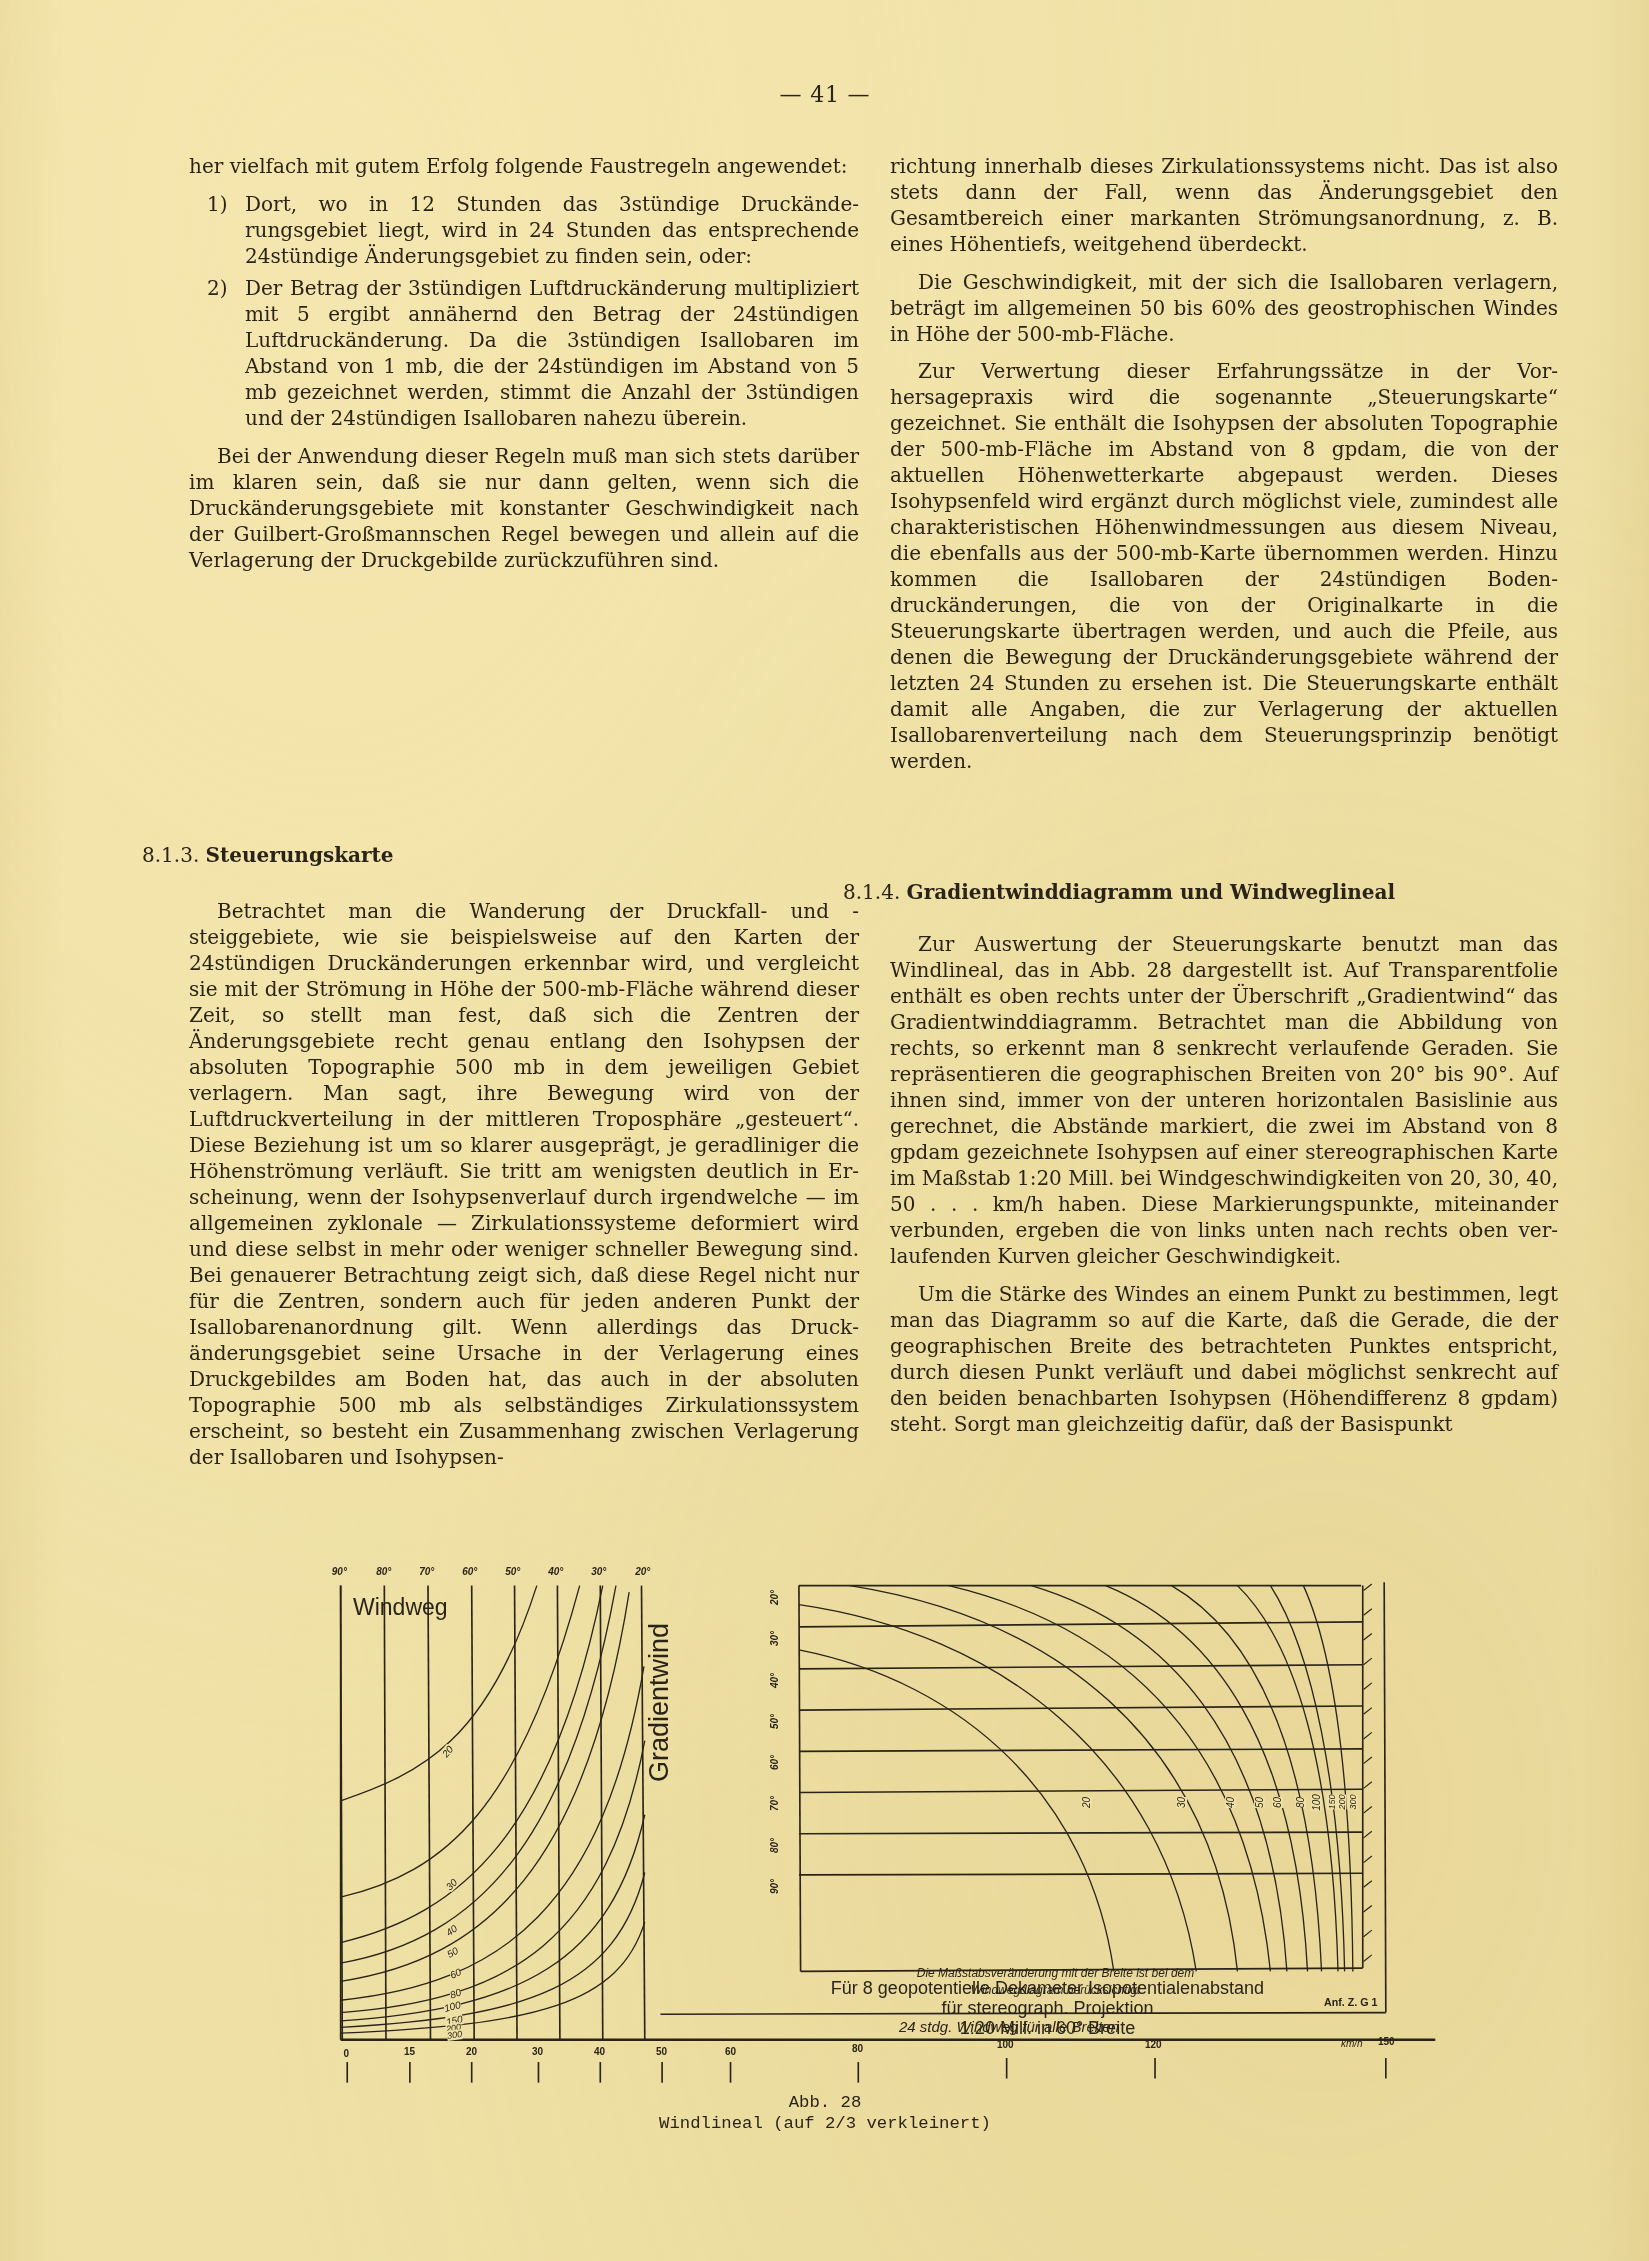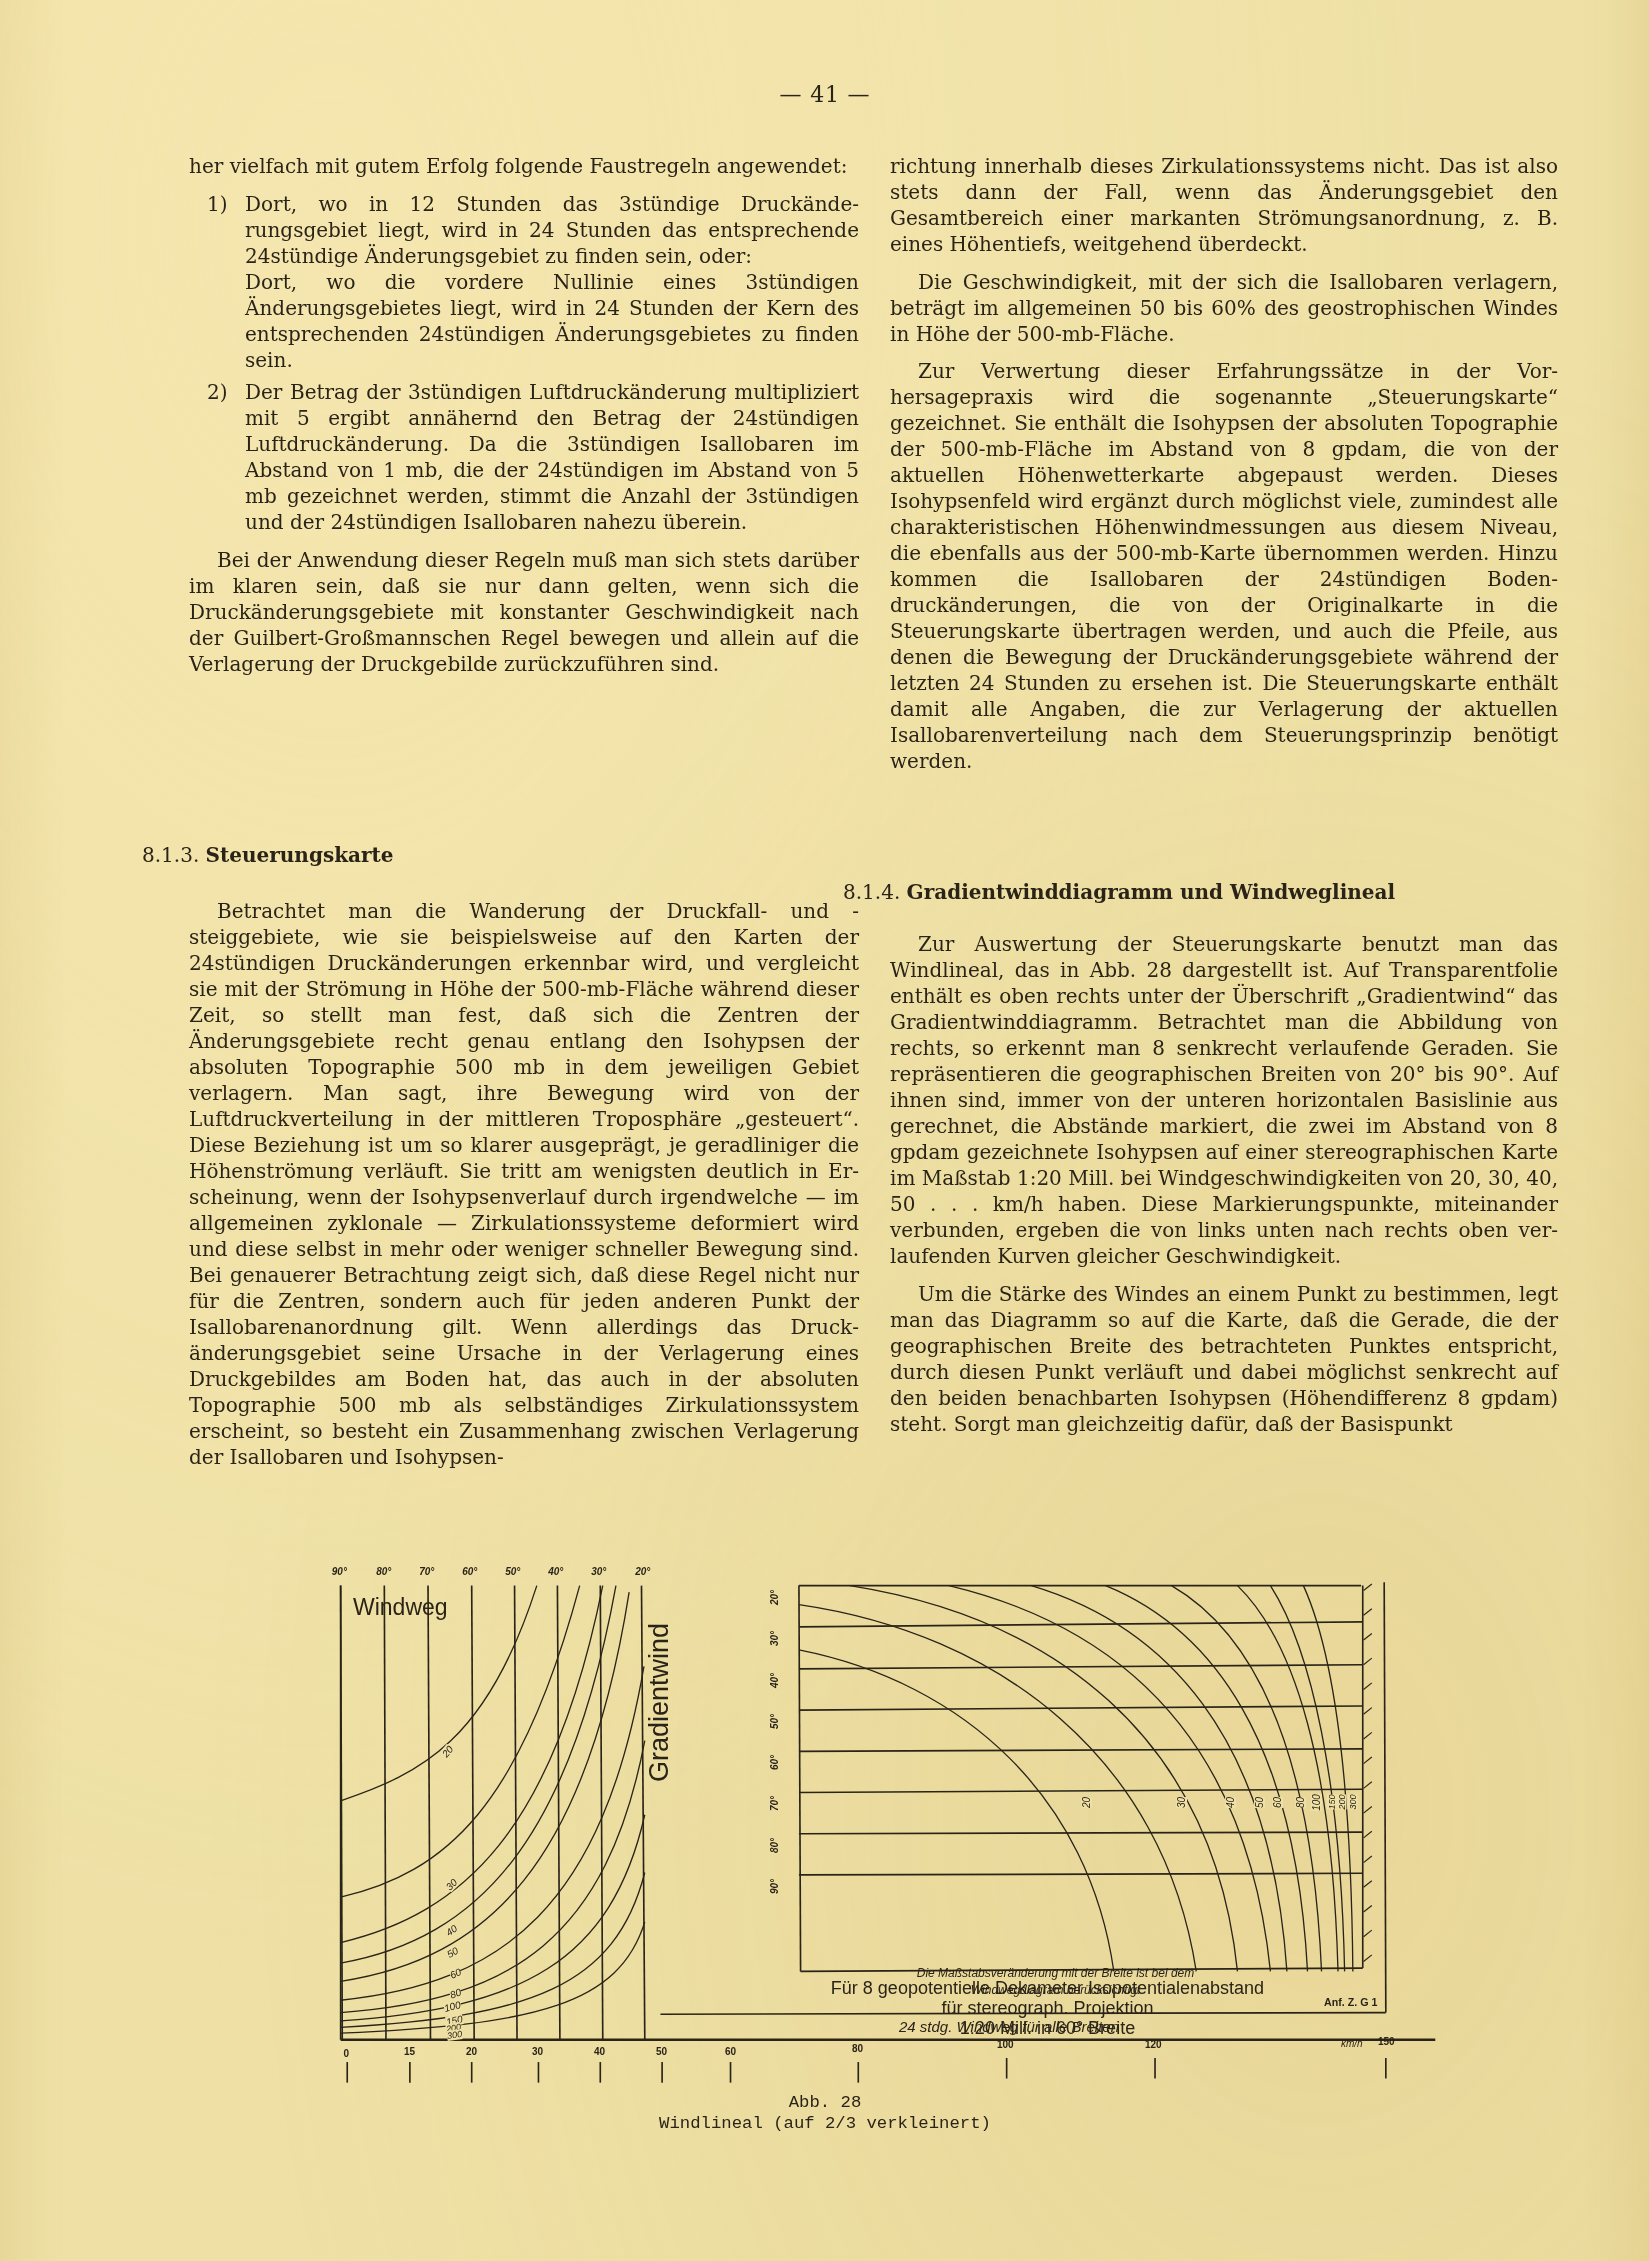--- a/index.html
+++ b/index.html
@@ -48,21 +48,20 @@
 <body>
 
 <div class="page-number">— 41 —</div>
 
 <div class="col col-left">
   <p>her vielfach mit gutem Erfolg folgende Faustregeln an­gewendet:</p>
   <div class="list-item">
     <span class="list-num">1)</span>
     <div class="list-body">
       <p style="text-align:justify">Dort, wo in 12 Stunden das 3stündige Druckände­rungsgebiet liegt, wird in 24 Stunden das ent­sprechende 24stündige Änderungsgebiet zu finden sein, oder:</p>
-      <p>Dort, wo die vordere Nullinie eines 3stündigen Änderungsgebietes liegt, wird in 24 Stunden der Kern des entsprechenden 24stündigen Änderungs­gebietes zu finden sein.</p>
     </div>
   </div>
   <div class="list-item" style="margin-top:6.6px">
     <span class="list-num">2)</span>
     <div class="list-body">
       <p>Der Betrag der 3stündigen Luftdruckänderung multipliziert mit 5 ergibt annähernd den Betrag der 24stündigen Luftdruckänderung. Da die 3stün­digen Isallobaren im Abstand von 1 mb, die der 24stündigen im Abstand von 5 mb gezeichnet wer­den, stimmt die Anzahl der 3stündigen und der 24stündigen Isallobaren nahezu überein.</p>
     </div>
   </div>
   <p class="indent gap" style="margin-top:11.5px">Bei der Anwendung dieser Regeln muß man sich stets darüber im klaren sein, daß sie nur dann gelten, wenn sich die Druckänderungsgebiete mit konstanter Geschwindigkeit nach der Guilbert-Großmannschen Regel bewegen und allein auf die Verlagerung der Druckgebilde zurückzuführen sind.</p>
 </div>

